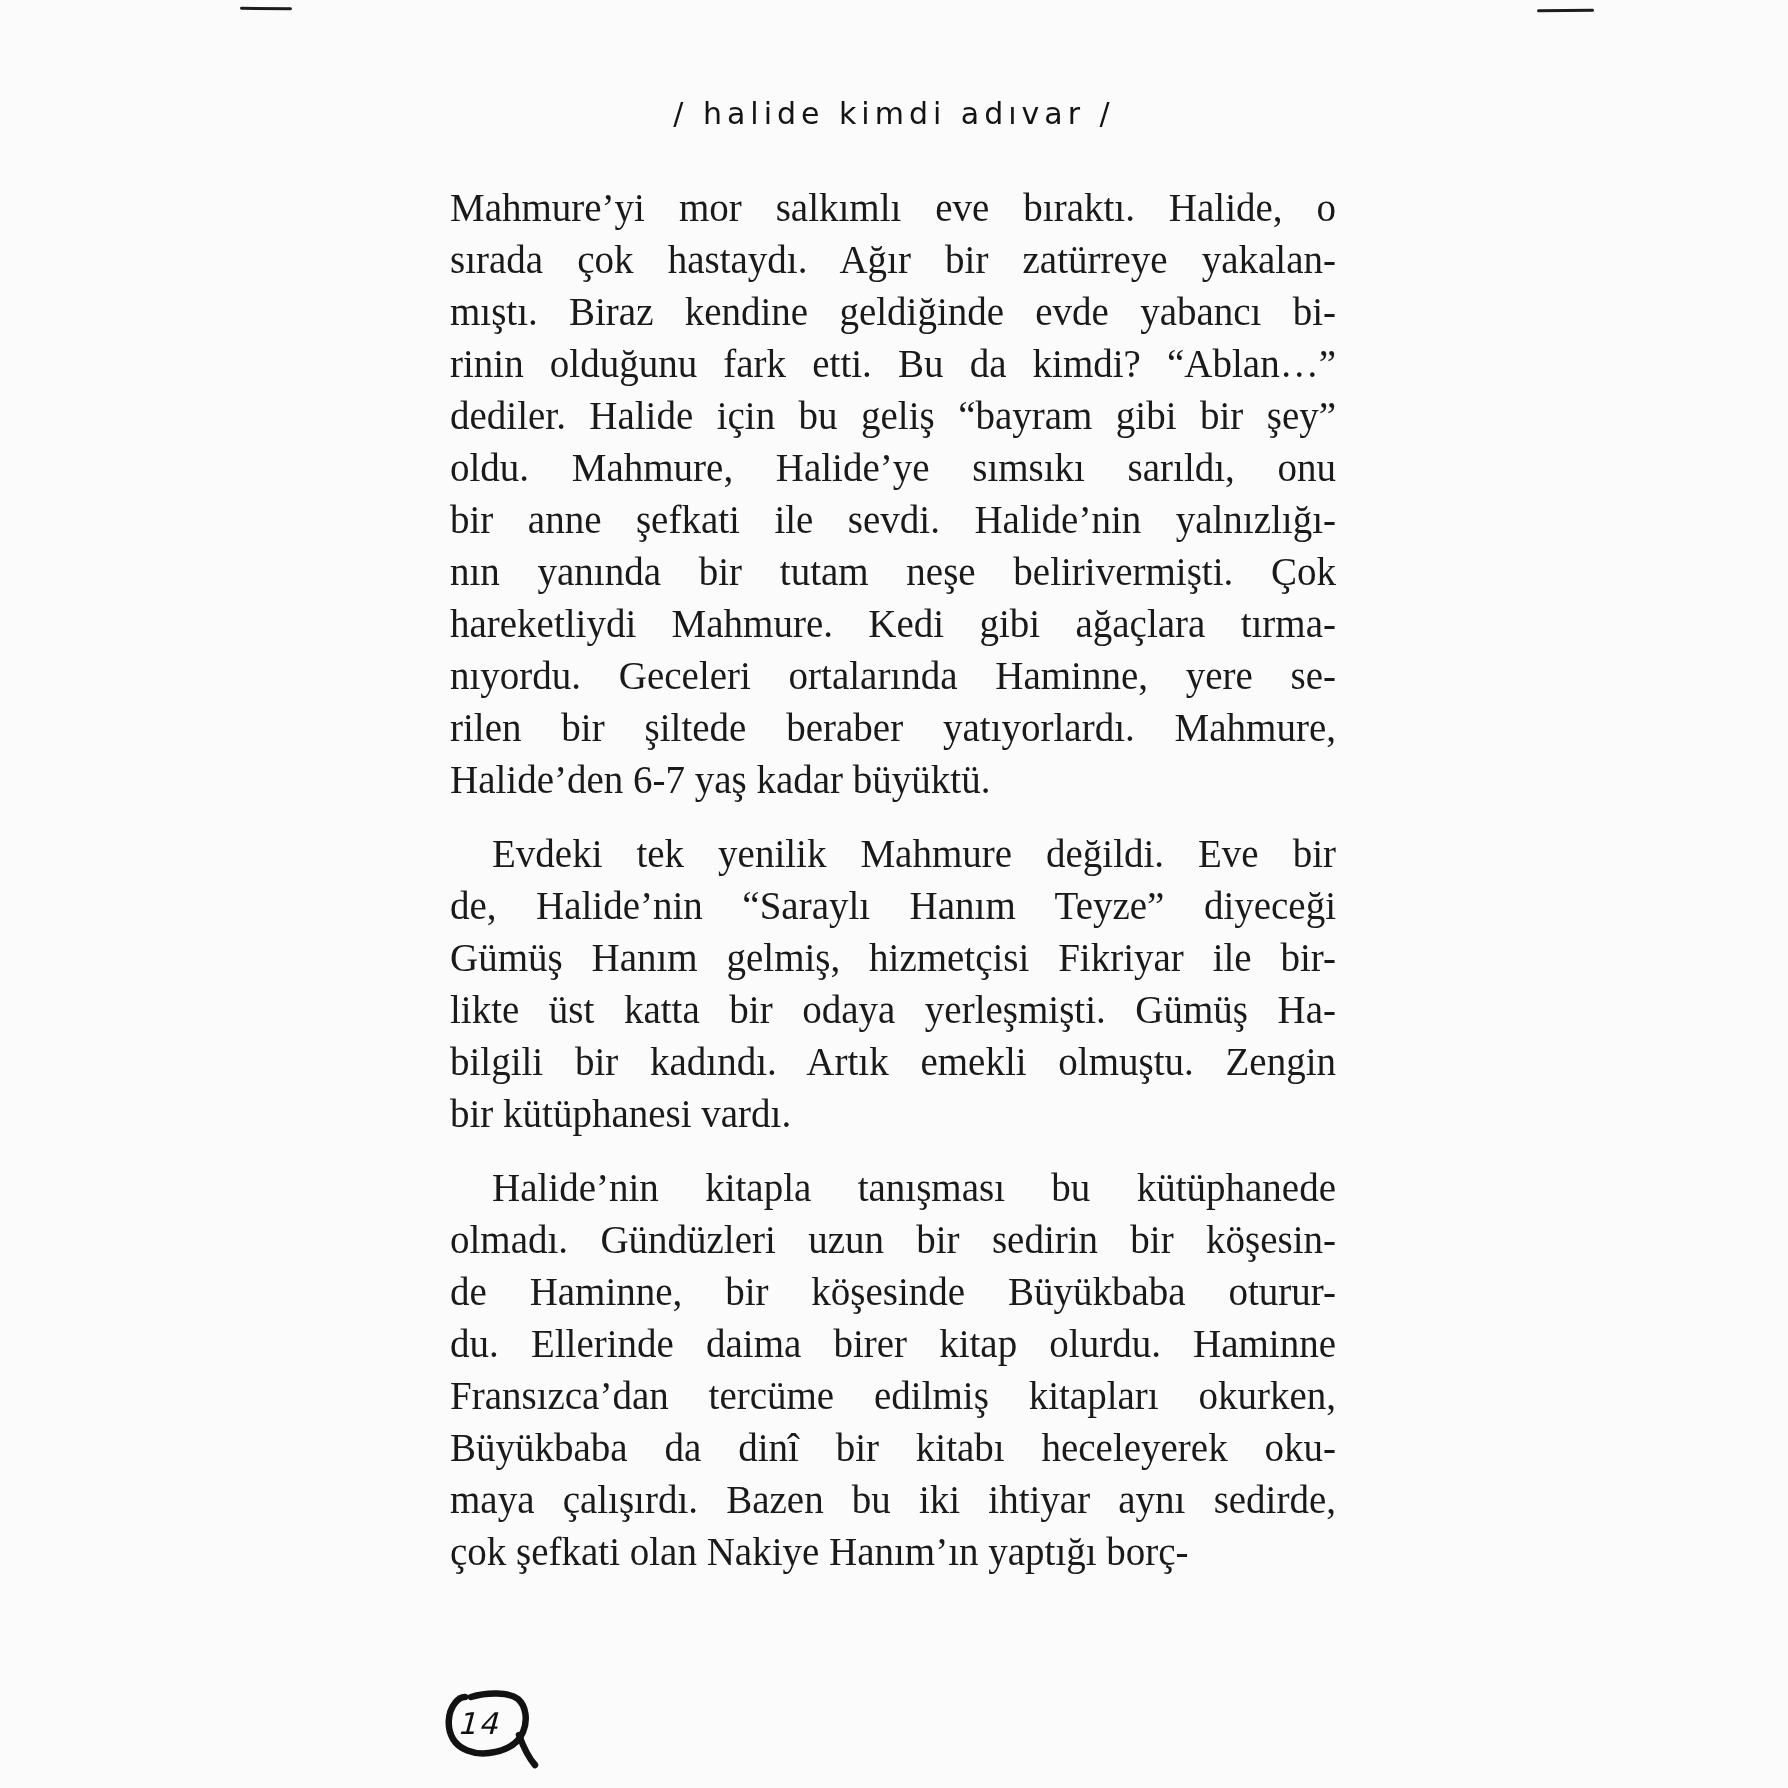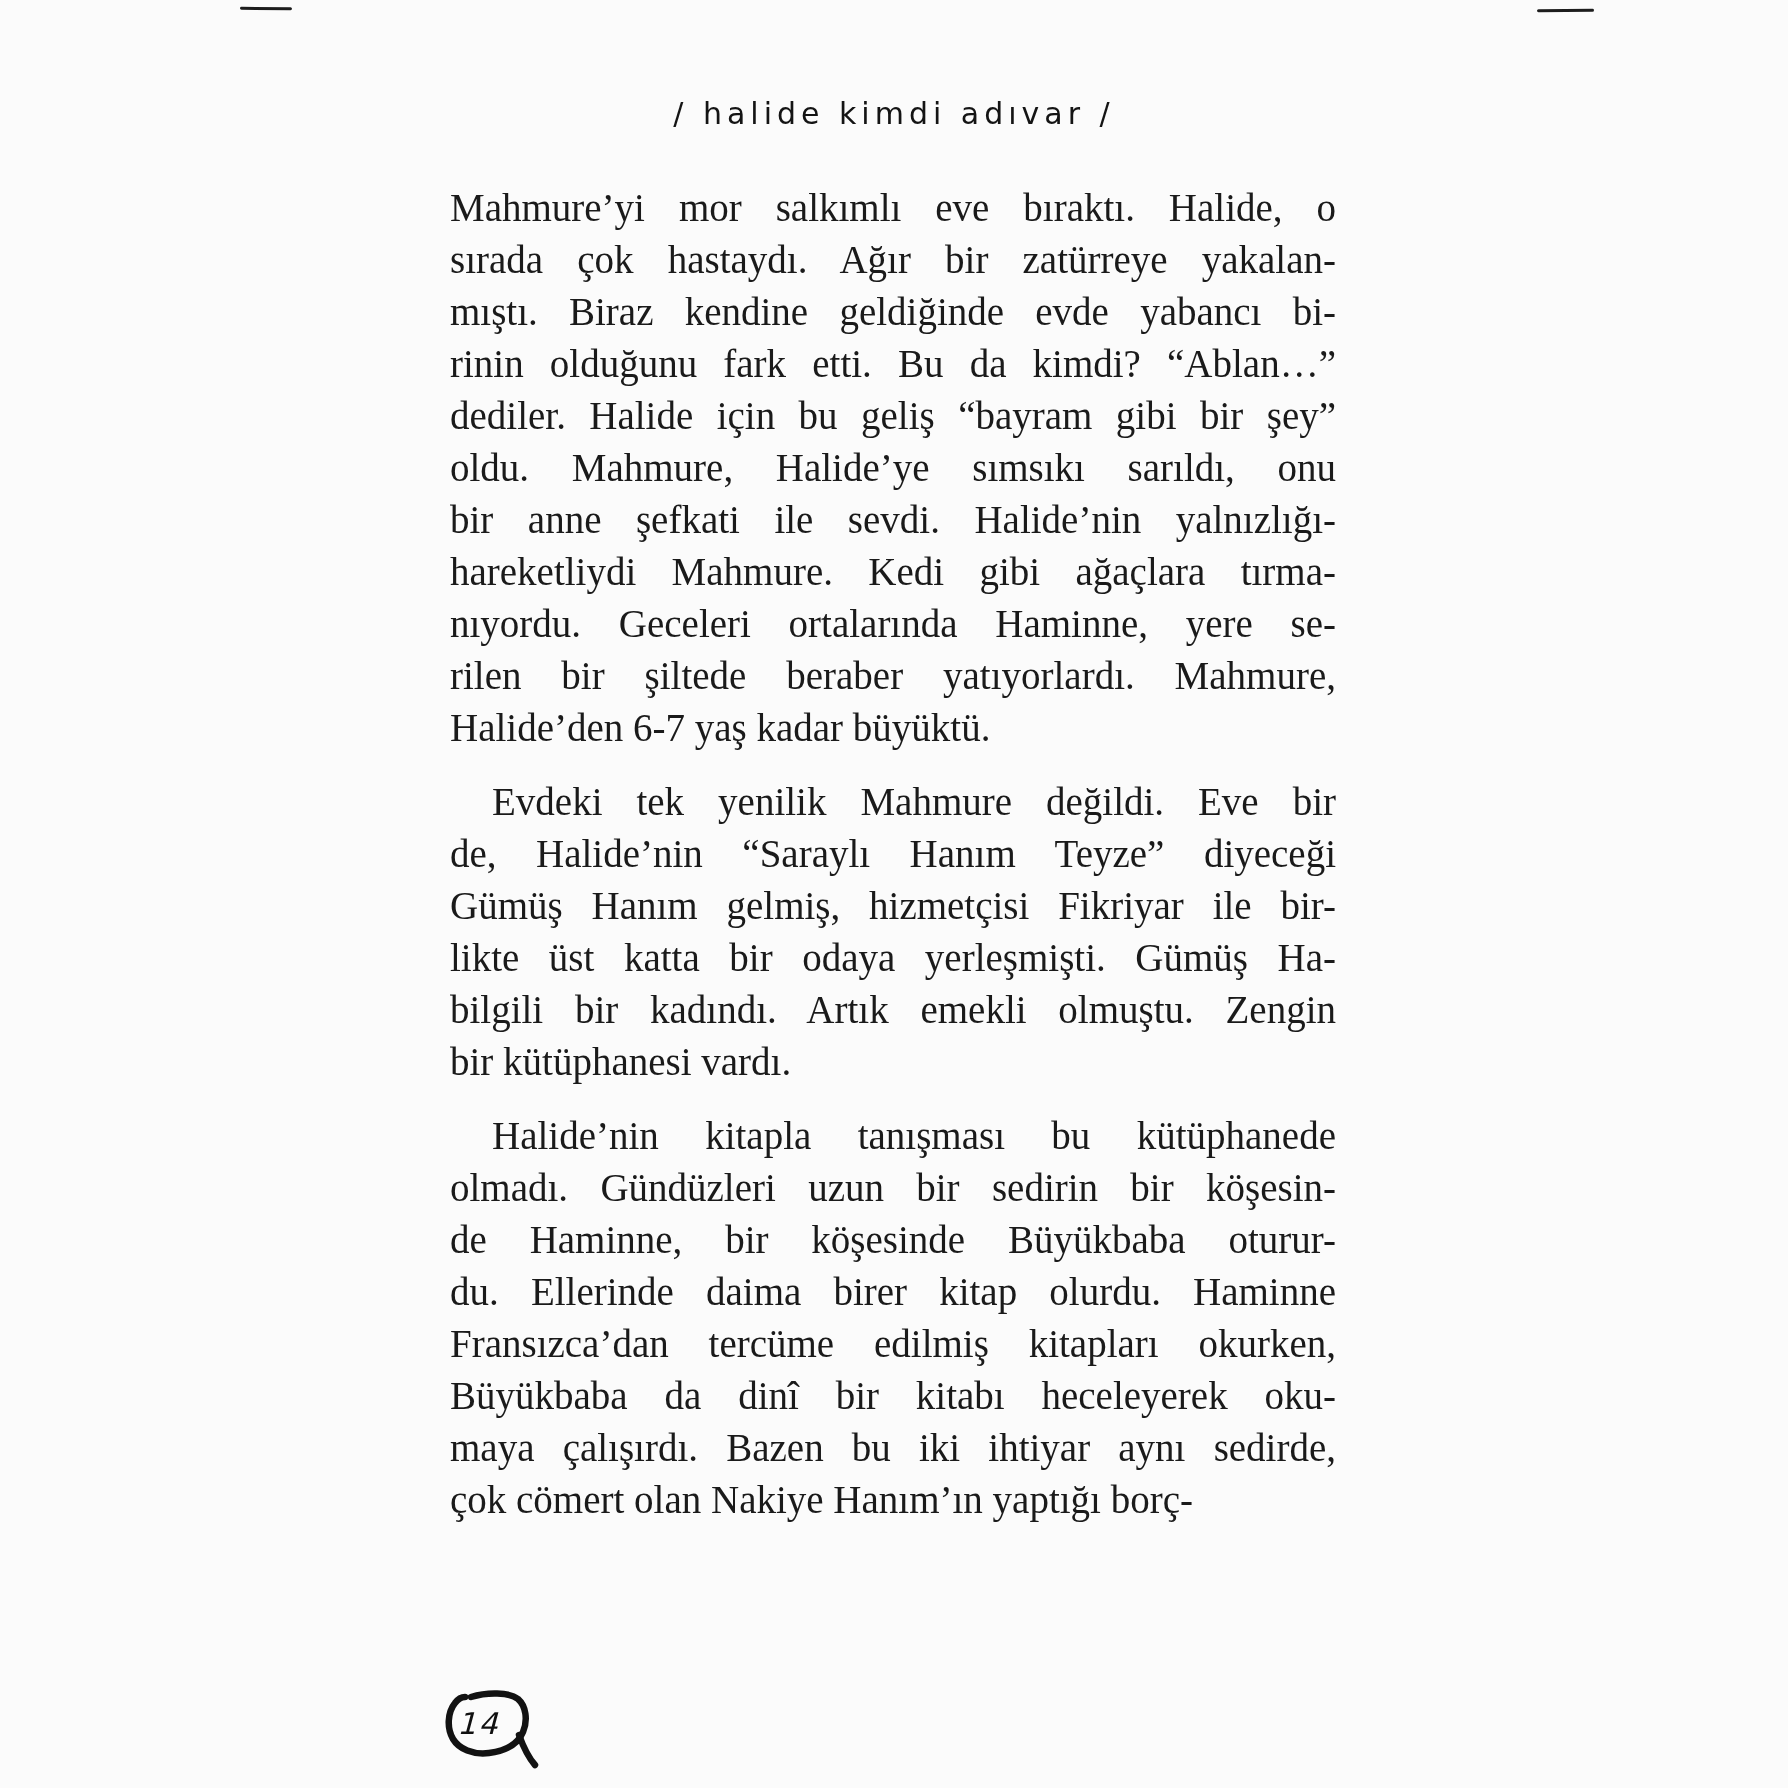--- a/index.html
+++ b/index.html
@@ -90,20 +90,21 @@
 
 <main class="text-block">
     <div class="para">
       <div class="line">Mahmure’yi mor salkımlı eve bıraktı. Halide, o</div>
       <div class="line">sırada çok hastaydı. Ağır bir zatürreye yakalan-</div>
       <div class="line">mıştı. Biraz kendine geldiğinde evde yabancı bi-</div>
       <div class="line">rinin olduğunu fark etti. Bu da kimdi? “Ablan…”</div>
       <div class="line">dediler. Halide için bu geliş “bayram gibi bir şey”</div>
       <div class="line">oldu. Mahmure, Halide’ye sımsıkı sarıldı, onu</div>
       <div class="line">bir anne şefkati ile sevdi. Halide’nin yalnızlığı-</div>
+      <div class="line">nın yanında bir tutam neşe belirivermişti. Çok</div>
       <div class="line">hareketliydi Mahmure. Kedi gibi ağaçlara tırma-</div>
       <div class="line">nıyordu. Geceleri ortalarında Haminne, yere se-</div>
       <div class="line">rilen bir şiltede beraber yatıyorlardı. Mahmure,</div>
       <div class="line last">Halide’den 6-7 yaş kadar büyüktü.</div>
     </div>
     <div class="para">
       <div class="line indent">Evdeki tek yenilik Mahmure değildi. Eve bir</div>
       <div class="line">de, Halide’nin “Saraylı Hanım Teyze” diyeceği</div>
       <div class="line">Gümüş Hanım gelmiş, hizmetçisi Fikriyar ile bir-</div>
       <div class="line">likte üst katta bir odaya yerleşmişti. Gümüş Ha-</div>
@@ -111,21 +112,21 @@
       <div class="line last">bir kütüphanesi vardı.</div>
     </div>
     <div class="para">
       <div class="line indent">Halide’nin kitapla tanışması bu kütüphanede</div>
       <div class="line">olmadı. Gündüzleri uzun bir sedirin bir köşesin-</div>
       <div class="line">de Haminne, bir köşesinde Büyükbaba oturur-</div>
       <div class="line">du. Ellerinde daima birer kitap olurdu. Haminne</div>
       <div class="line">Fransızca’dan tercüme edilmiş kitapları okurken,</div>
       <div class="line">Büyükbaba da dinî bir kitabı heceleyerek oku-</div>
       <div class="line">maya çalışırdı. Bazen bu iki ihtiyar aynı sedirde,</div>
-      <div class="line last">çok cömert olan Nakiye Hanım’ın yaptığı borç-</div>
+      <div class="line last">çok şefkati olan Nakiye Hanım’ın yaptığı borç-</div>
     </div>
   </main>
 
 <div class="folio">
   <svg width="106" height="92" viewBox="0 0 106 92">
     <path d="M 36 13 C 52 8 74 8 83 15 C 91 22 93 36 88 48 C 83 60 70 67 54 69 C 38 71 24 65 18 55 C 12 45 12 29 20 19 C 23 15 27 13 30 13" fill="none" stroke="#121212" stroke-width="6.5" stroke-linecap="round" stroke-linejoin="round"></path>
     <path d="M 84 51 C 88 62 93 73 100 81" fill="none" stroke="#121212" stroke-width="6.5" stroke-linecap="round"></path>
   </svg>
   <span class="folio-num">14</span>
 </div>

